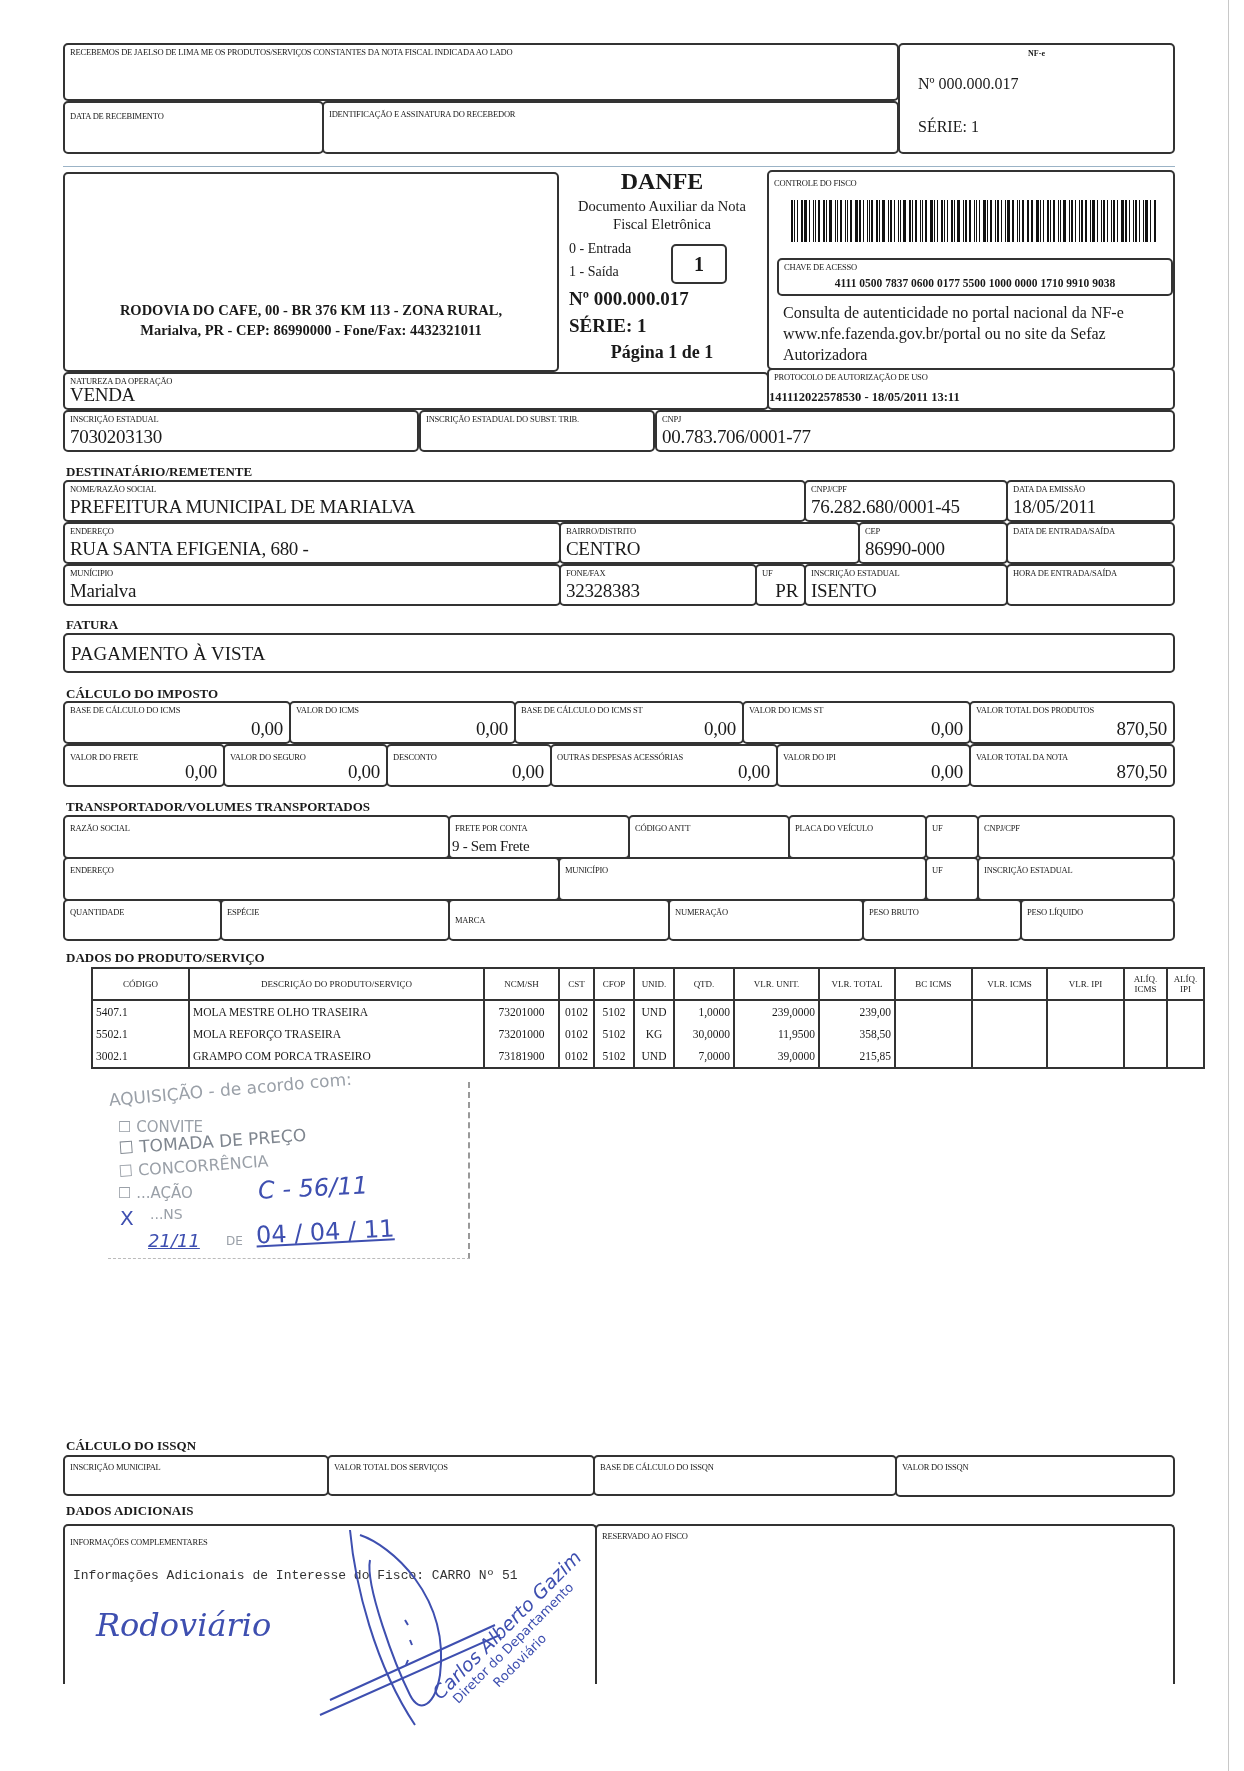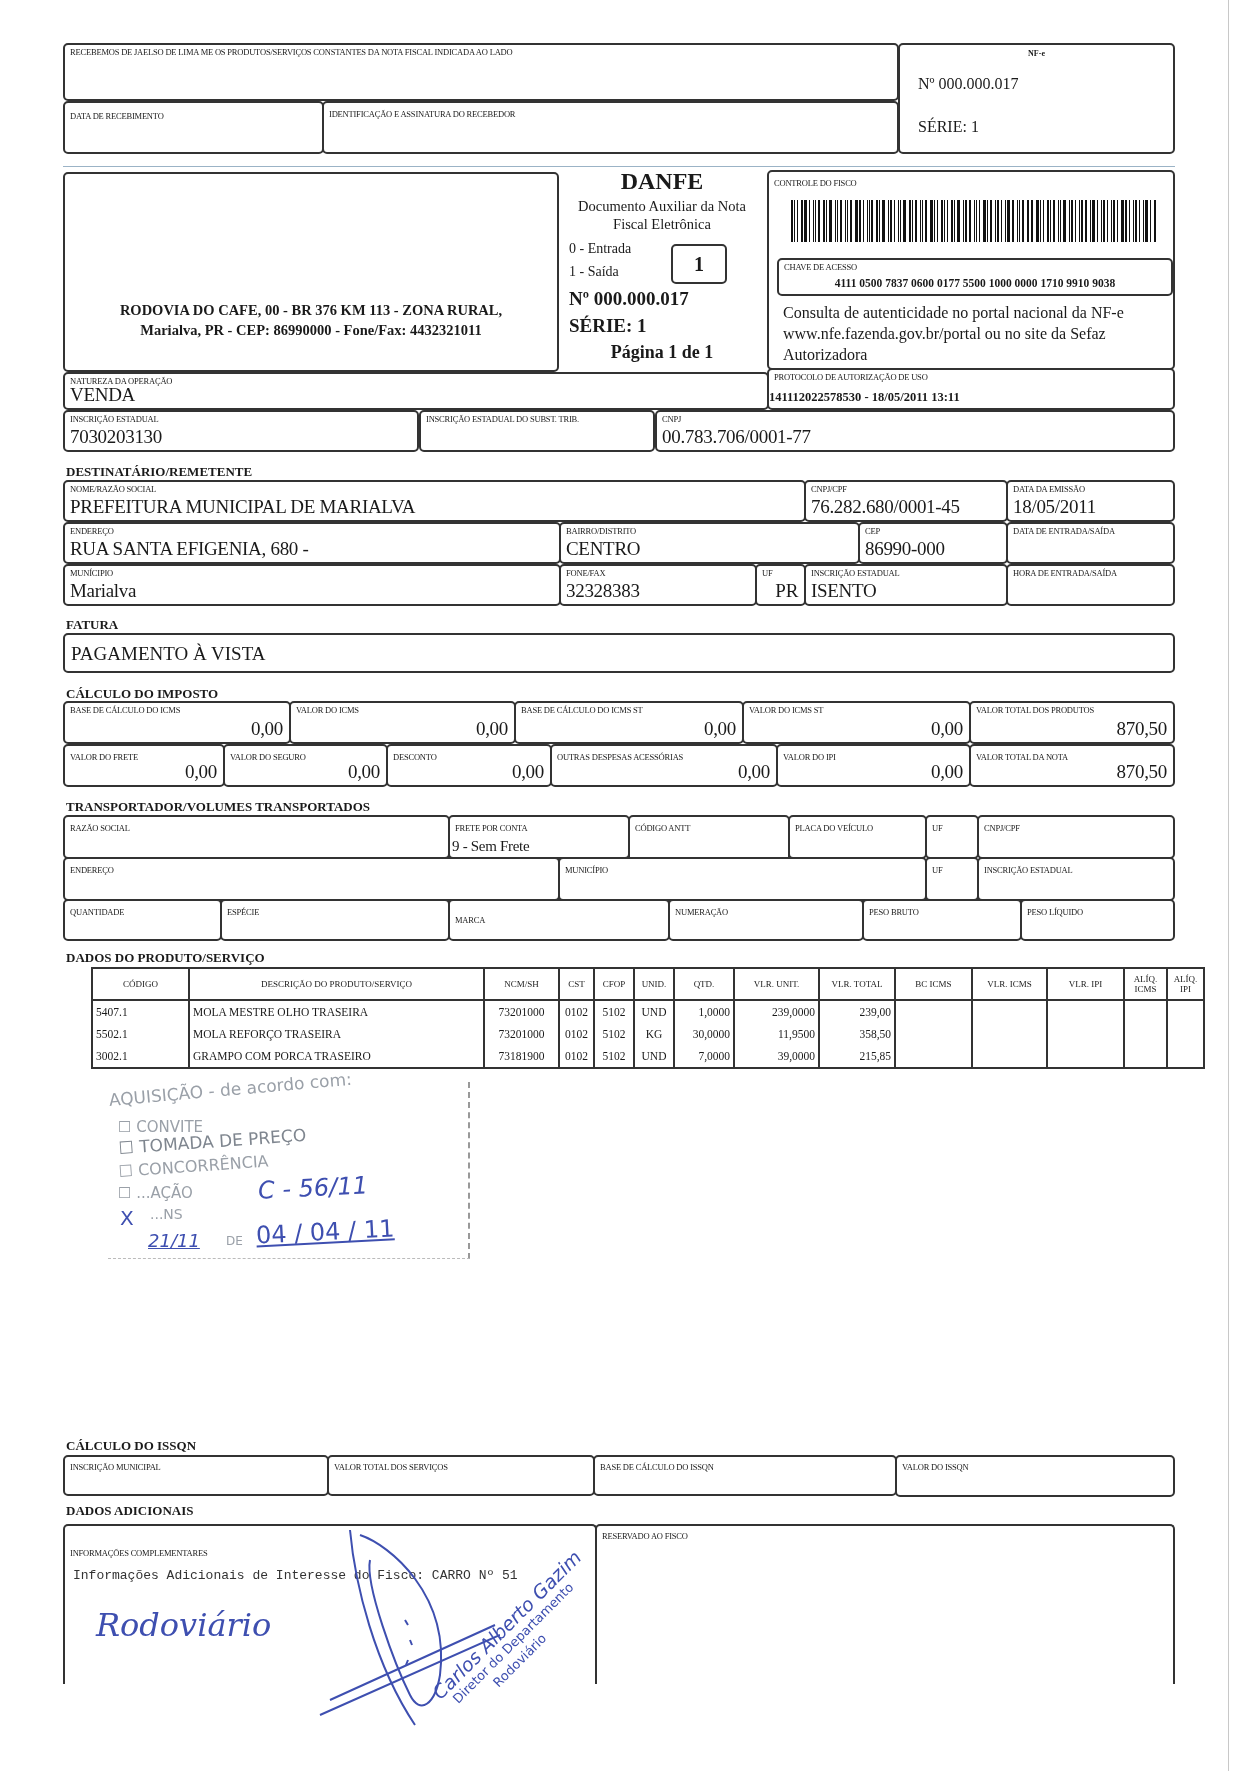--- a/index.html
+++ b/index.html
@@ -467,21 +467,21 @@
 </div>
 <div class="box" style="left:593px;top:1455px;width:304px;height:41px;">
   <span class="lbl" style="top:5px;">BASE DE CÁLCULO DO ISSQN</span>
 </div>
 <div class="box" style="left:895px;top:1455px;width:280px;height:42px;">
   <span class="lbl" style="top:5px;">VALOR DO ISSQN</span>
 </div>
 
 <div class="sect" style="left:66px;top:1503px;">DADOS ADICIONAIS</div>
 <div class="abs" style="left:63px;top:1524px;width:534px;height:160px;border:2px solid #333;border-bottom:none;border-radius:5px 5px 0 0;box-sizing:border-box;">
-  <span class="lbl" style="top:22px;">INFORMAÇÕES COMPLEMENTARES</span>
+  <span class="lbl" style="top:11px;">INFORMAÇÕES COMPLEMENTARES</span>
   <span class="abs" style="left:8px;top:42px;font-family:'Liberation Mono','DejaVu Sans Mono',monospace;font-size:13px;color:#333;">Informações Adicionais de Interesse do Fisco: CARRO Nº 51</span>
 </div>
 <div class="abs" style="left:595px;top:1524px;width:580px;height:160px;border:2px solid #333;border-bottom:none;border-radius:5px 5px 0 0;box-sizing:border-box;">
   <span class="lbl" style="top:5px;">RESERVADO AO FISCO</span>
 </div>
 
 <div class="abs hand" style="left:96px;top:1606px;font-size:32px;font-family:'DejaVu Serif',serif;">Rodoviário</div>
 <svg class="abs" style="left:300px;top:1525px;" width="200" height="210" viewBox="0 0 200 210">
   <path d="M50,5 C55,60 75,140 115,200 M60,10 C90,20 150,70 140,150 C135,180 120,190 110,170 C95,140 65,60 70,35" fill="none" stroke="#3e4fb0" stroke-width="2"></path>
   <path d="M20,190 L200,110 M30,175 L195,100" fill="none" stroke="#3e4fb0" stroke-width="2"></path>

